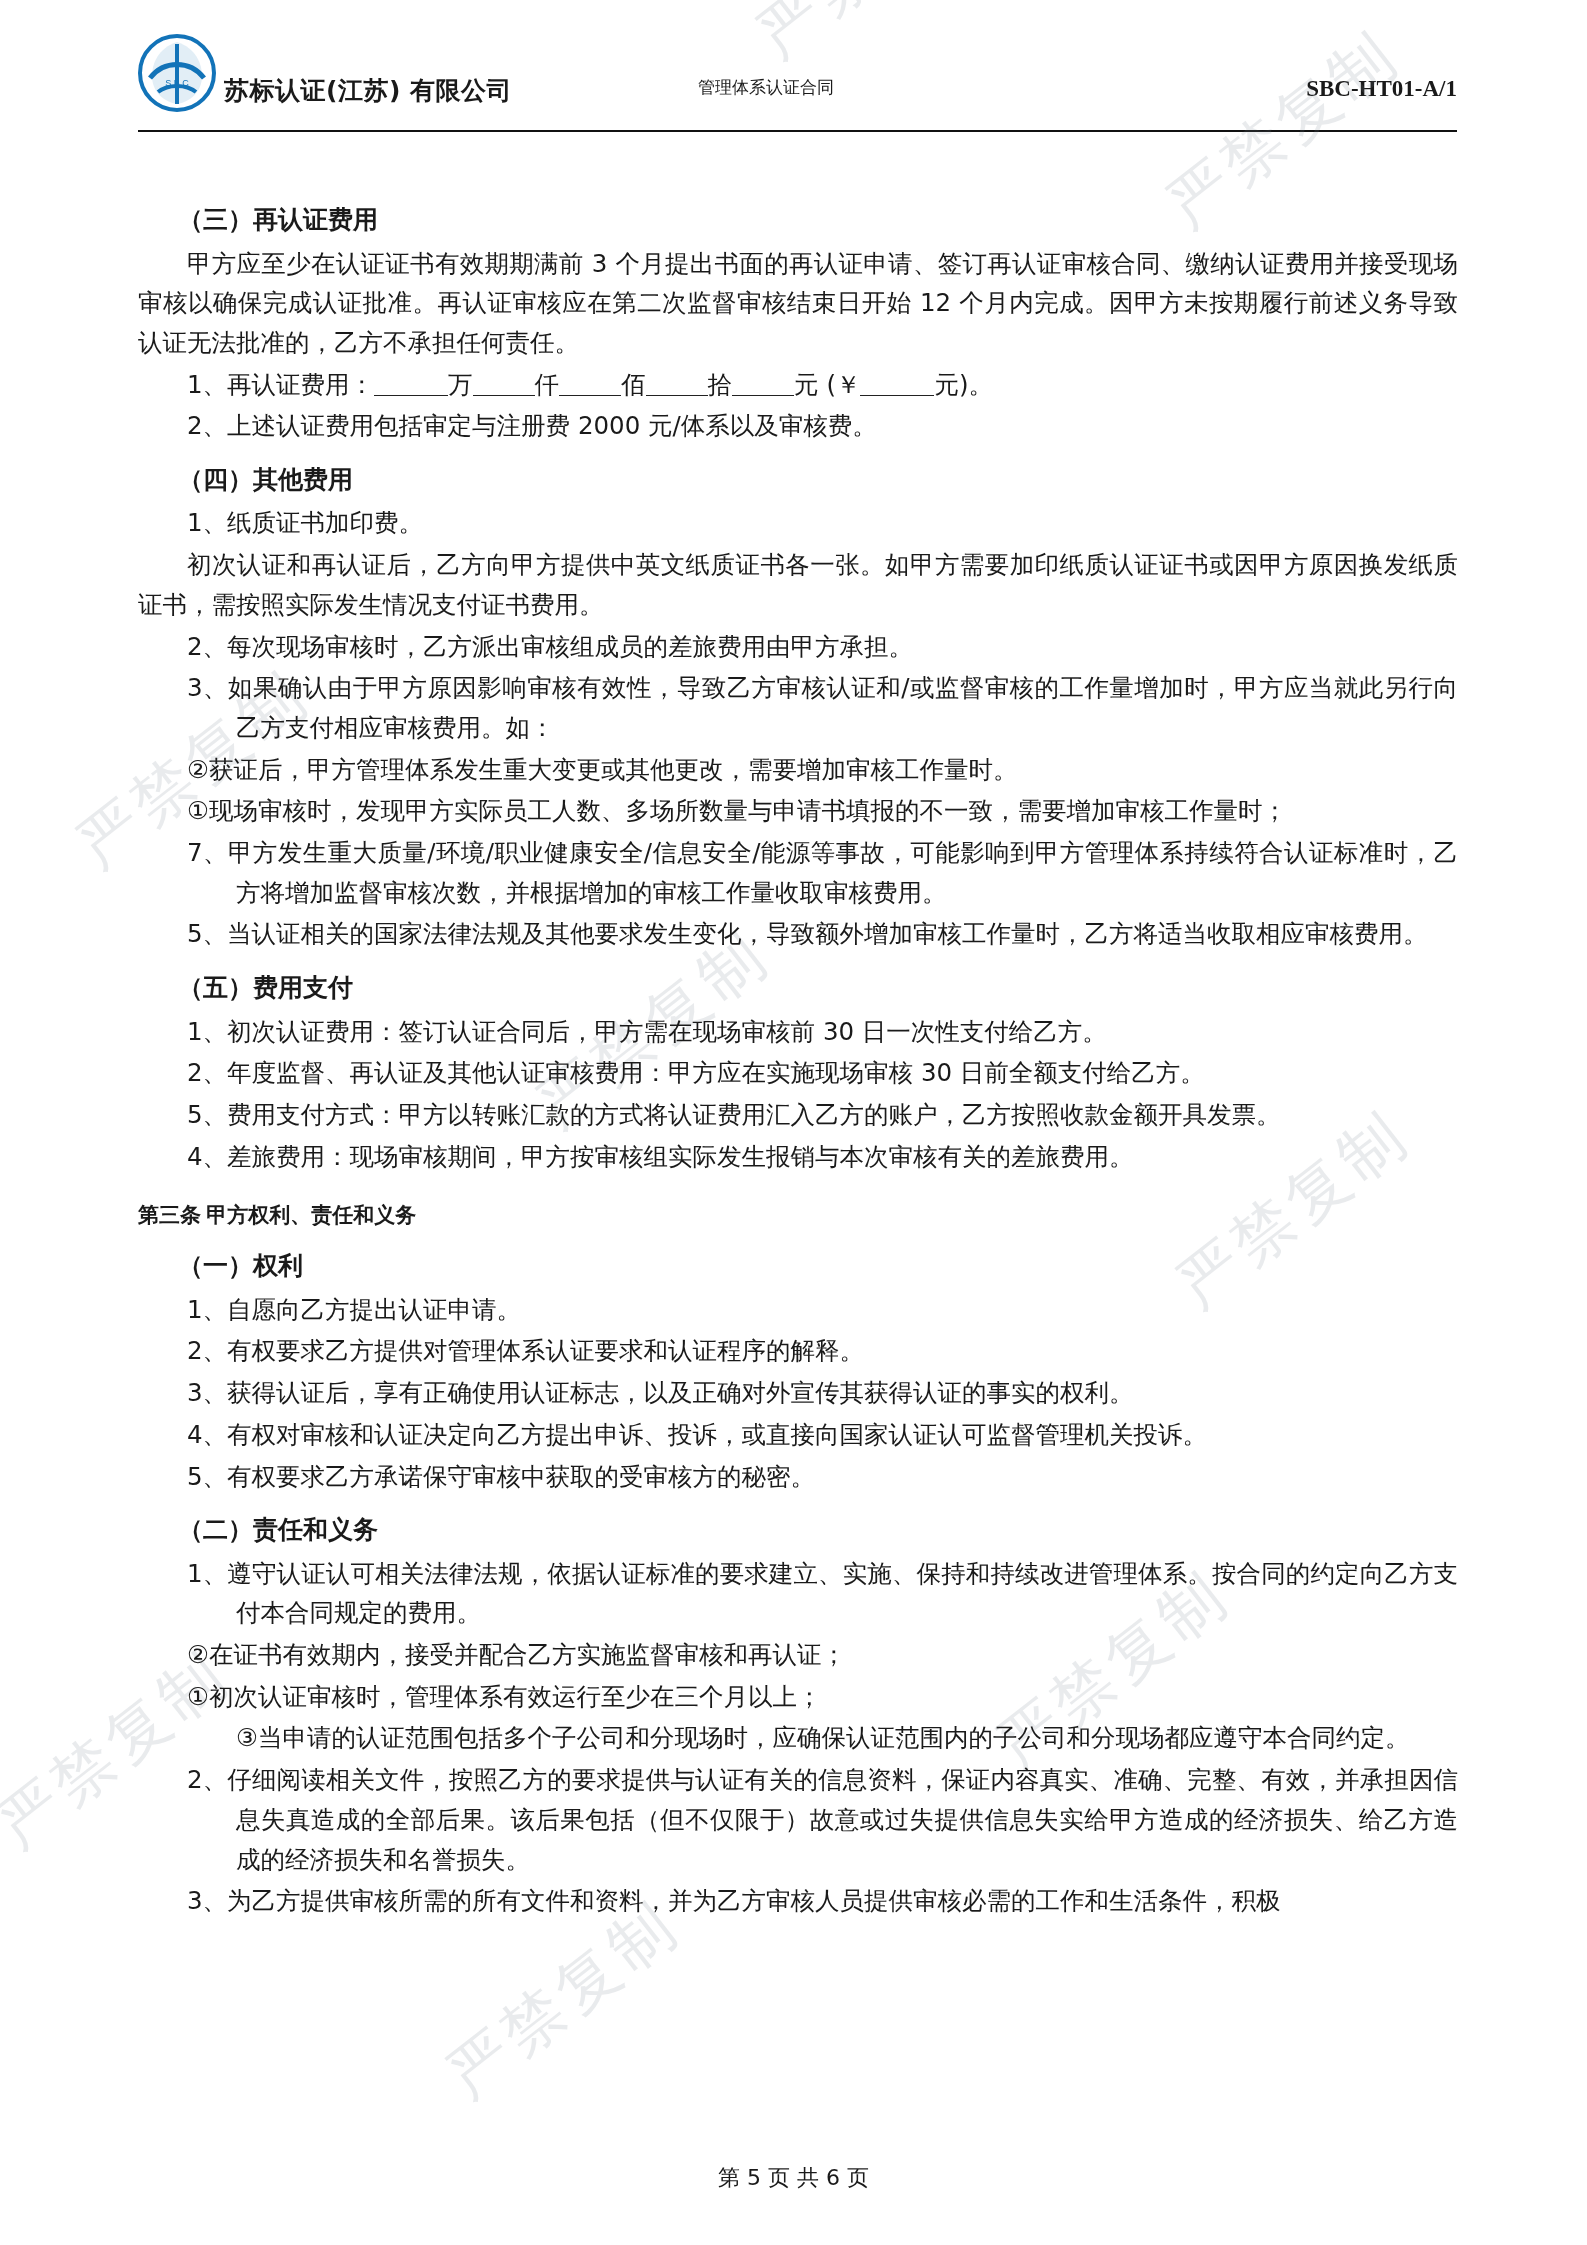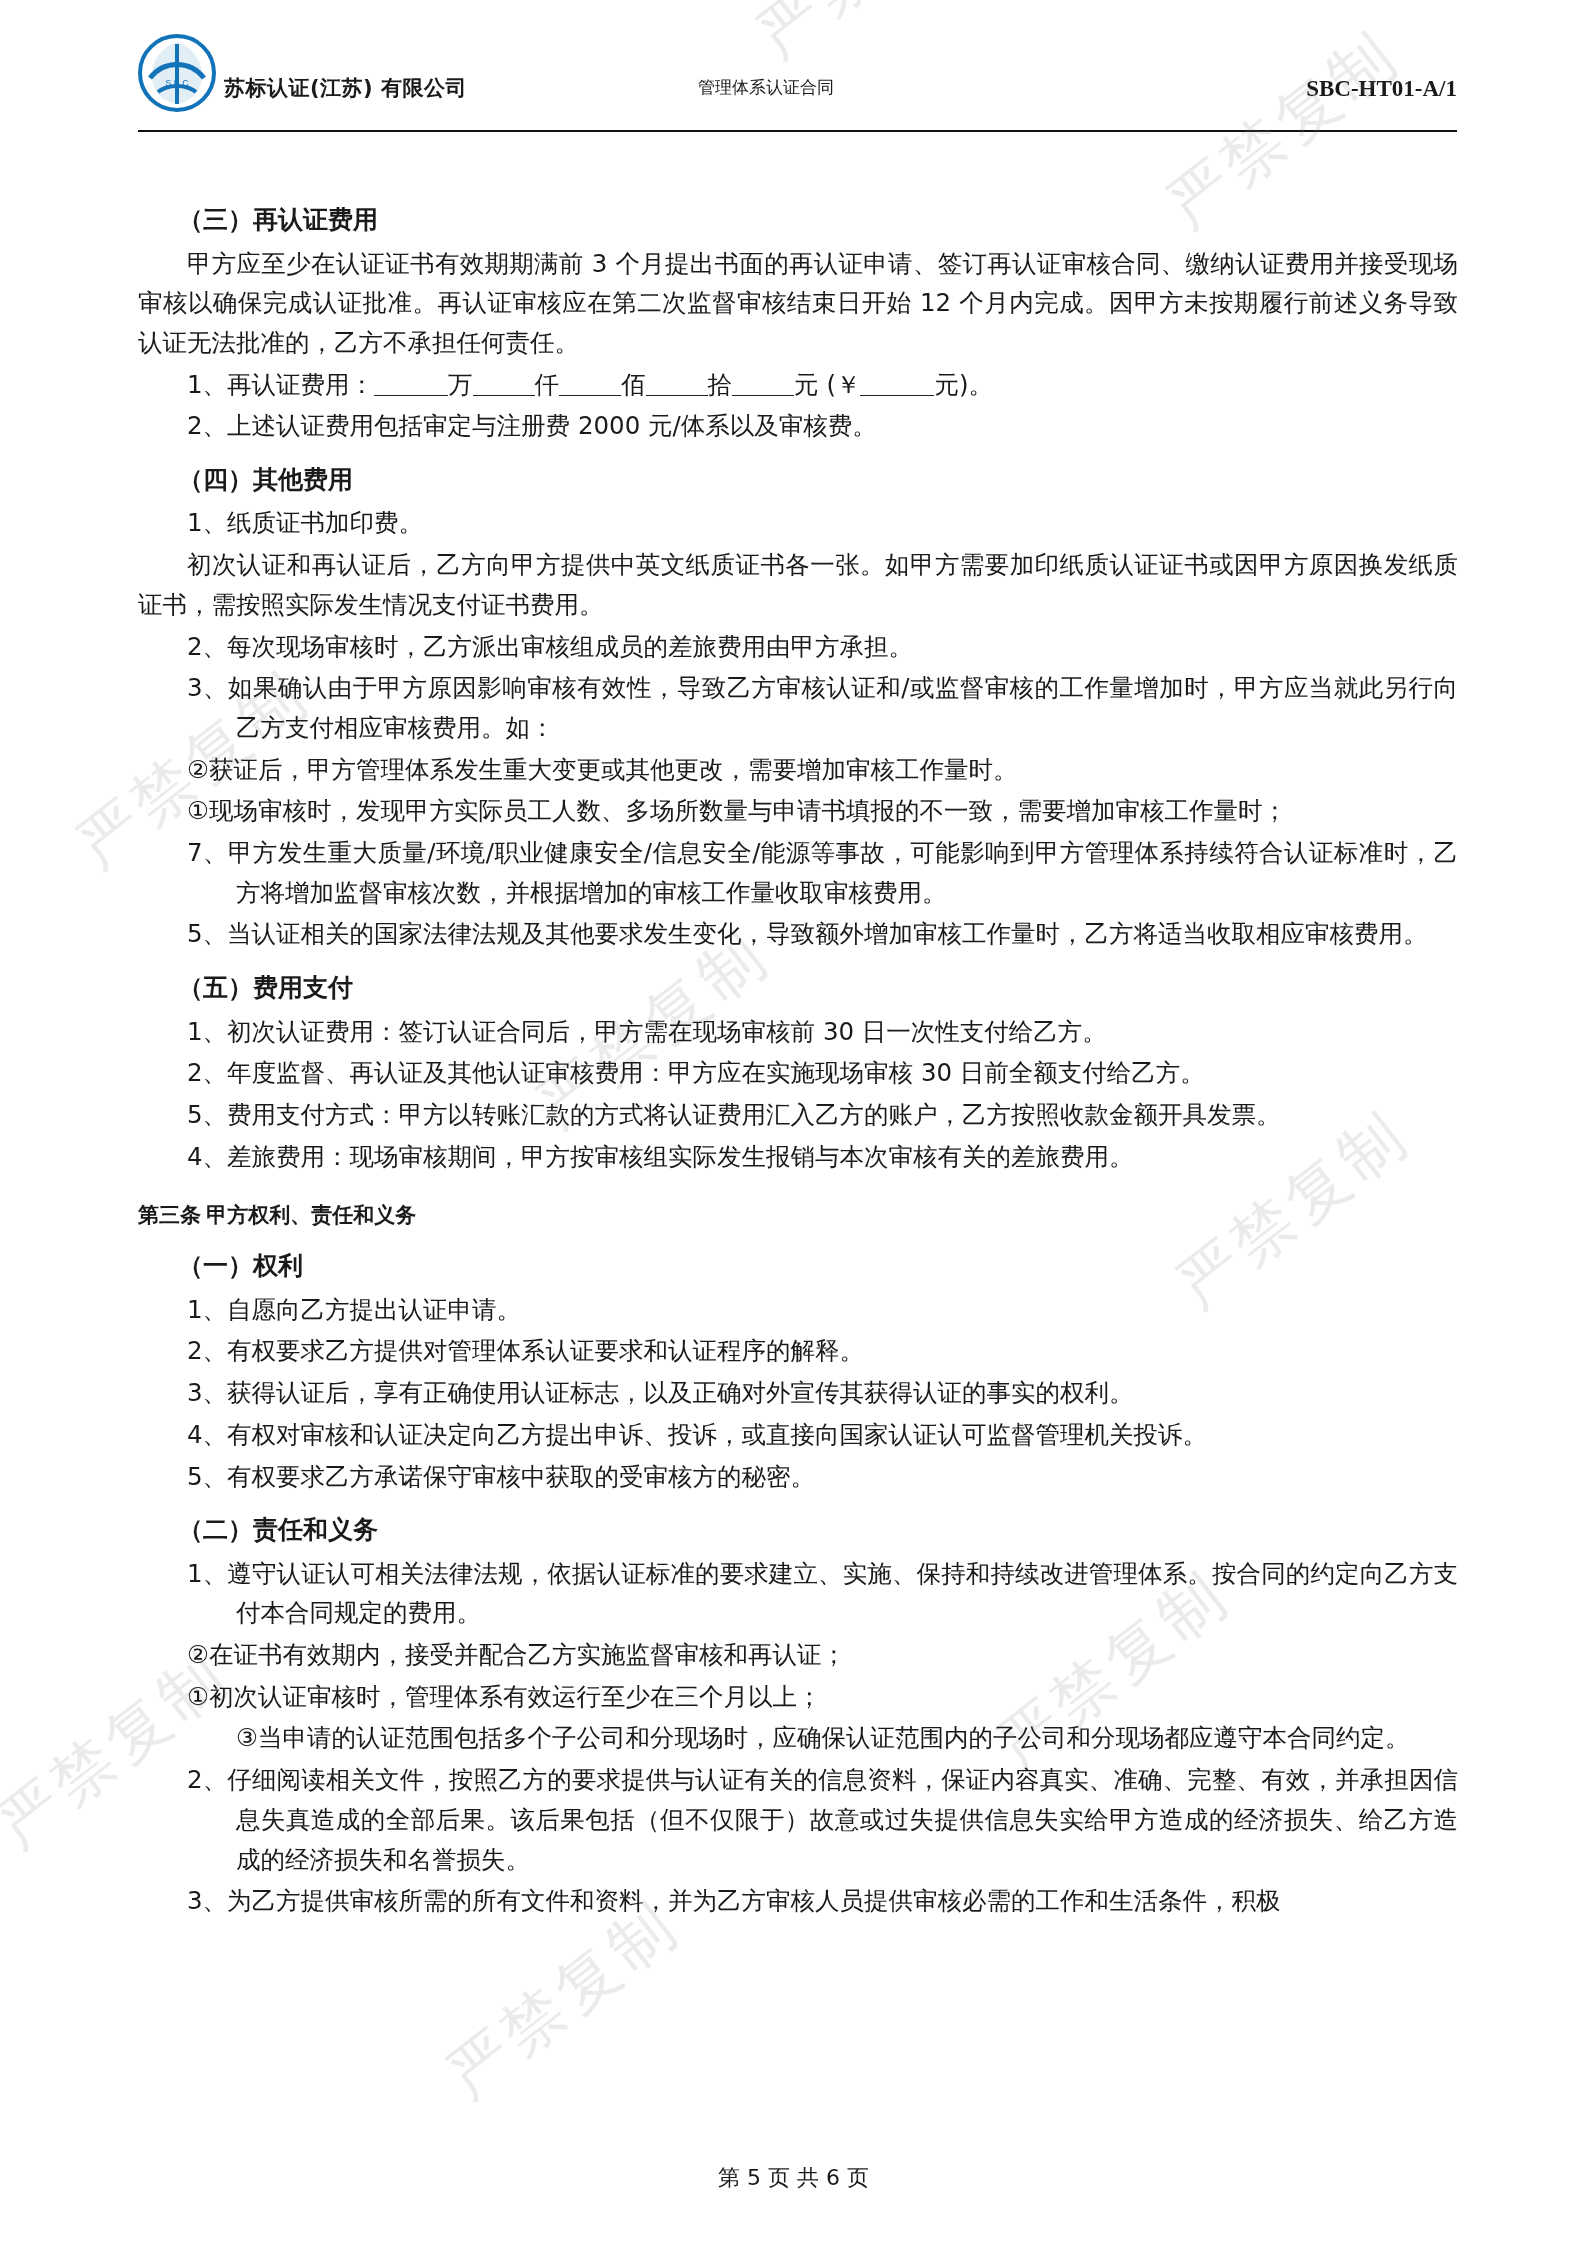--- a/index.html
+++ b/index.html
@@ -50,21 +50,21 @@
     left: 0;
     top: 0;
     width: 78px;
     height: 78px;
   }
   .logo-wrap svg { display: block; }
   .company-name {
     position: absolute;
     left: 86px;
     top: 40px;
-    font-size: 21px;
+    font-size: 25px;
     font-weight: bold;
     font-family: "DejaVu Sans", "Liberation Sans", sans-serif;
     letter-spacing: 0.5px;
   }
   .doc-title {
     position: absolute;
     left: 560px;
     top: 42px;
     font-size: 17px;
     font-family: "DejaVu Sans", "Liberation Sans", sans-serif;

